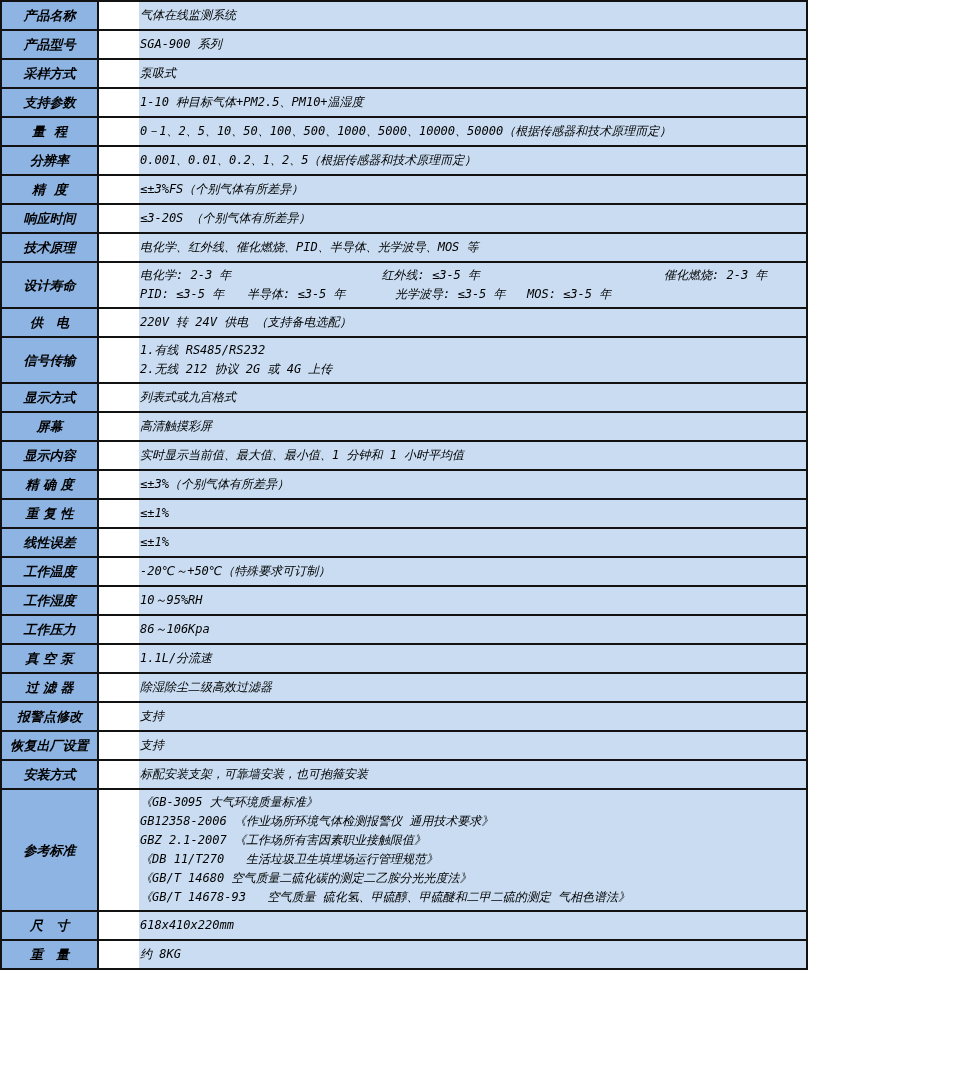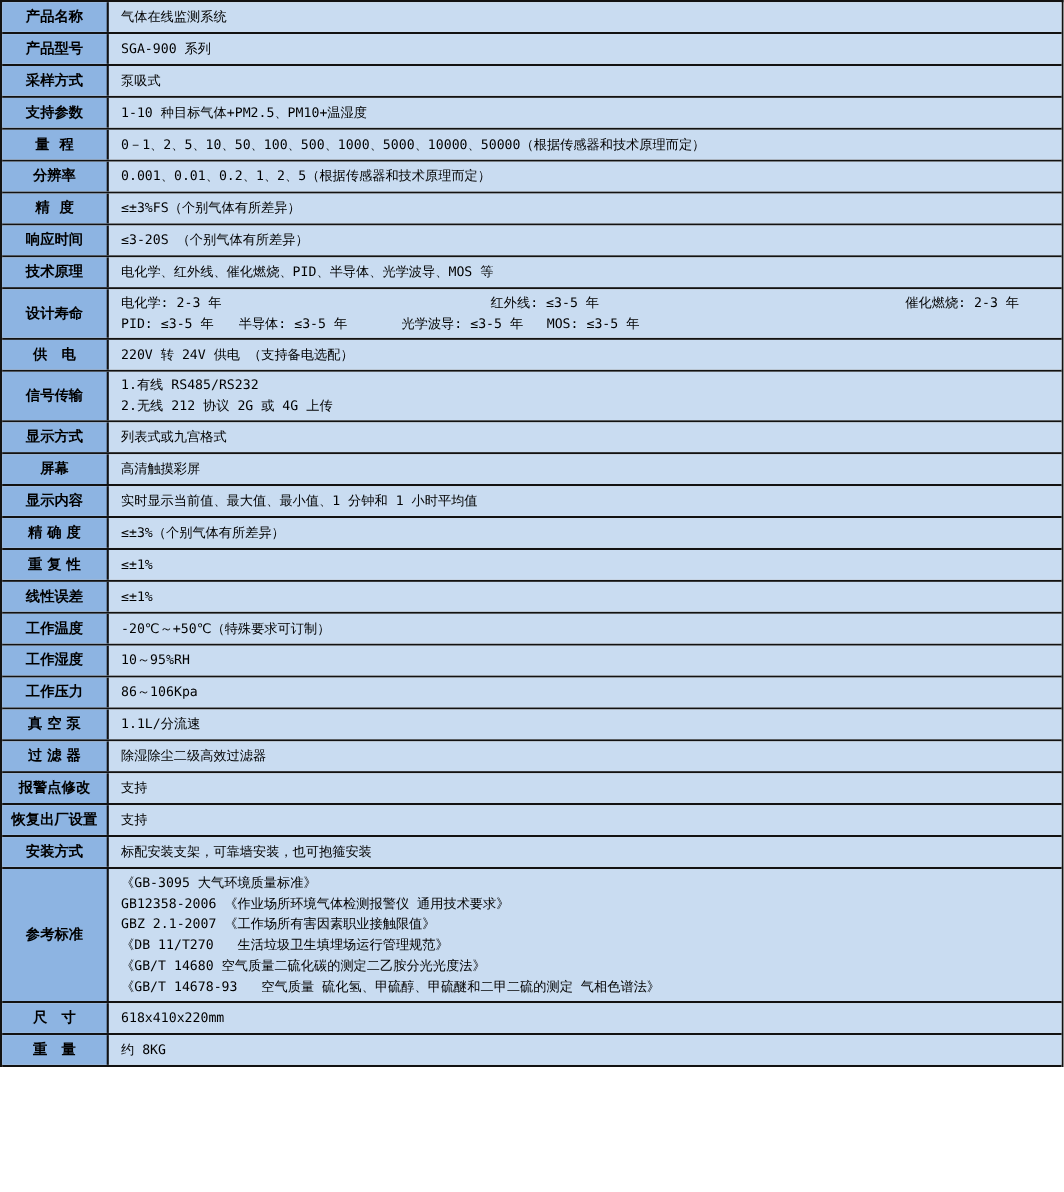--- a/index.html
+++ b/index.html
@@ -9,24 +9,25 @@
     --text:#000000;
   }
   html,body{margin:0;padding:0;background:#ffffff;}
   body{
     width:967px;
     font-family:"DejaVu Sans", sans-serif;
     color:var(--text);
     -webkit-font-smoothing:none;
   }
   .spec-table{
-    width:967px;
+    width:808px;
     box-sizing:border-box;
     border:2px solid var(--border);
     border-bottom:none;
+    font-style:italic;
   }
   .spec-row{
     display:flex;
     align-items:stretch;
     border-bottom:2px solid var(--border);
     min-height:29px;
     box-sizing:border-box;
   }
   .label-cell{
     flex:0 0 97px;
@@ -44,23 +45,24 @@
     line-height:17px;
     white-space:pre-wrap;
   }
   .value-cell{
     flex:1 1 auto;
     box-sizing:border-box;
     background:var(--value-bg);
     display:flex;
     flex-direction:column;
     justify-content:center;
-    padding:3px 10px 3px 11px;
+    padding:3px 10px 3px 1px;
     font-size:12px;
     font-family:"DejaVu Sans Mono","DejaVu Sans",monospace;
+    margin-left:40px;
   }
   .value-line{
     line-height:19px;
     white-space:pre-wrap;
   }
   
   .grid-line{display:flex;line-height:19px;justify-content:space-between;}
   .grid-item{white-space:pre;}
   .grid-item.c0{flex:0 0 107px;}
   .grid-item.c1{flex:0 0 148px;}

